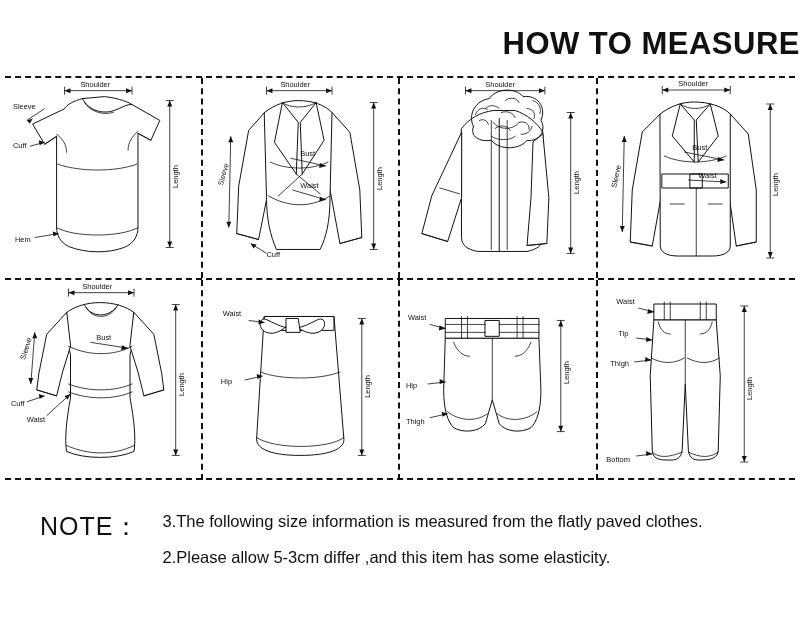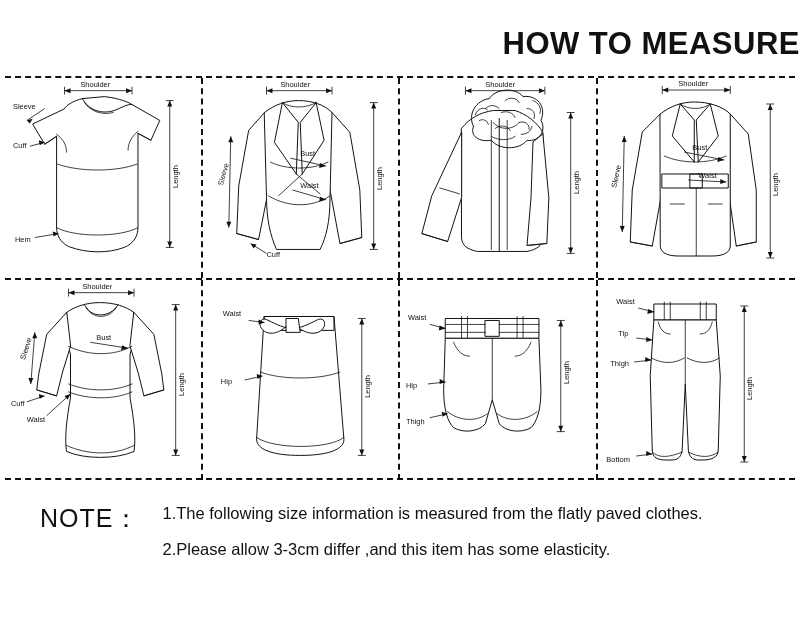--- a/index.html
+++ b/index.html
@@ -55,21 +55,21 @@
   }
   .cell:last-child {
     border-right: none;
   }
   .cell svg {
     display: block;
     width: 100%;
     height: 100%;
   }
   .notes {
-    margin: 0 auto;
+    margin: 8px auto;
     width: 720px;
     padding-top: 22px;
   }
   .note-head {
     font-size: 25px;
     color: #111;
     letter-spacing: 1px;
     display: inline-block;
     vertical-align: top;
     width: 118px;
@@ -513,18 +513,18 @@
           <polygon points="146,182 143.5,176 148.5,176" fill="#111"></polygon>
           <text class="lbl-v" x="154" y="120" transform="rotate(-90 154 120)">Length</text>
         </svg>
       </div>
     </div>
   </div>
 
   <div class="notes">
     <div class="note-head">NOTE：</div>
     <div class="note-body">
-      <div class="note-line">1.The following size information is measured from the flatly paved clothes.</div>
-      <div class="note-line">2.Please allow 3-3cm differ ,and this item has some elasticity.</div>
+      <div class="note-line">3.The following size information is measured from the flatly paved clothes.</div>
+      <div class="note-line">2.Please allow 5-3cm differ ,and this item has some elasticity.</div>
     </div>
   </div>
 
 </div>
 
 </body></html>

